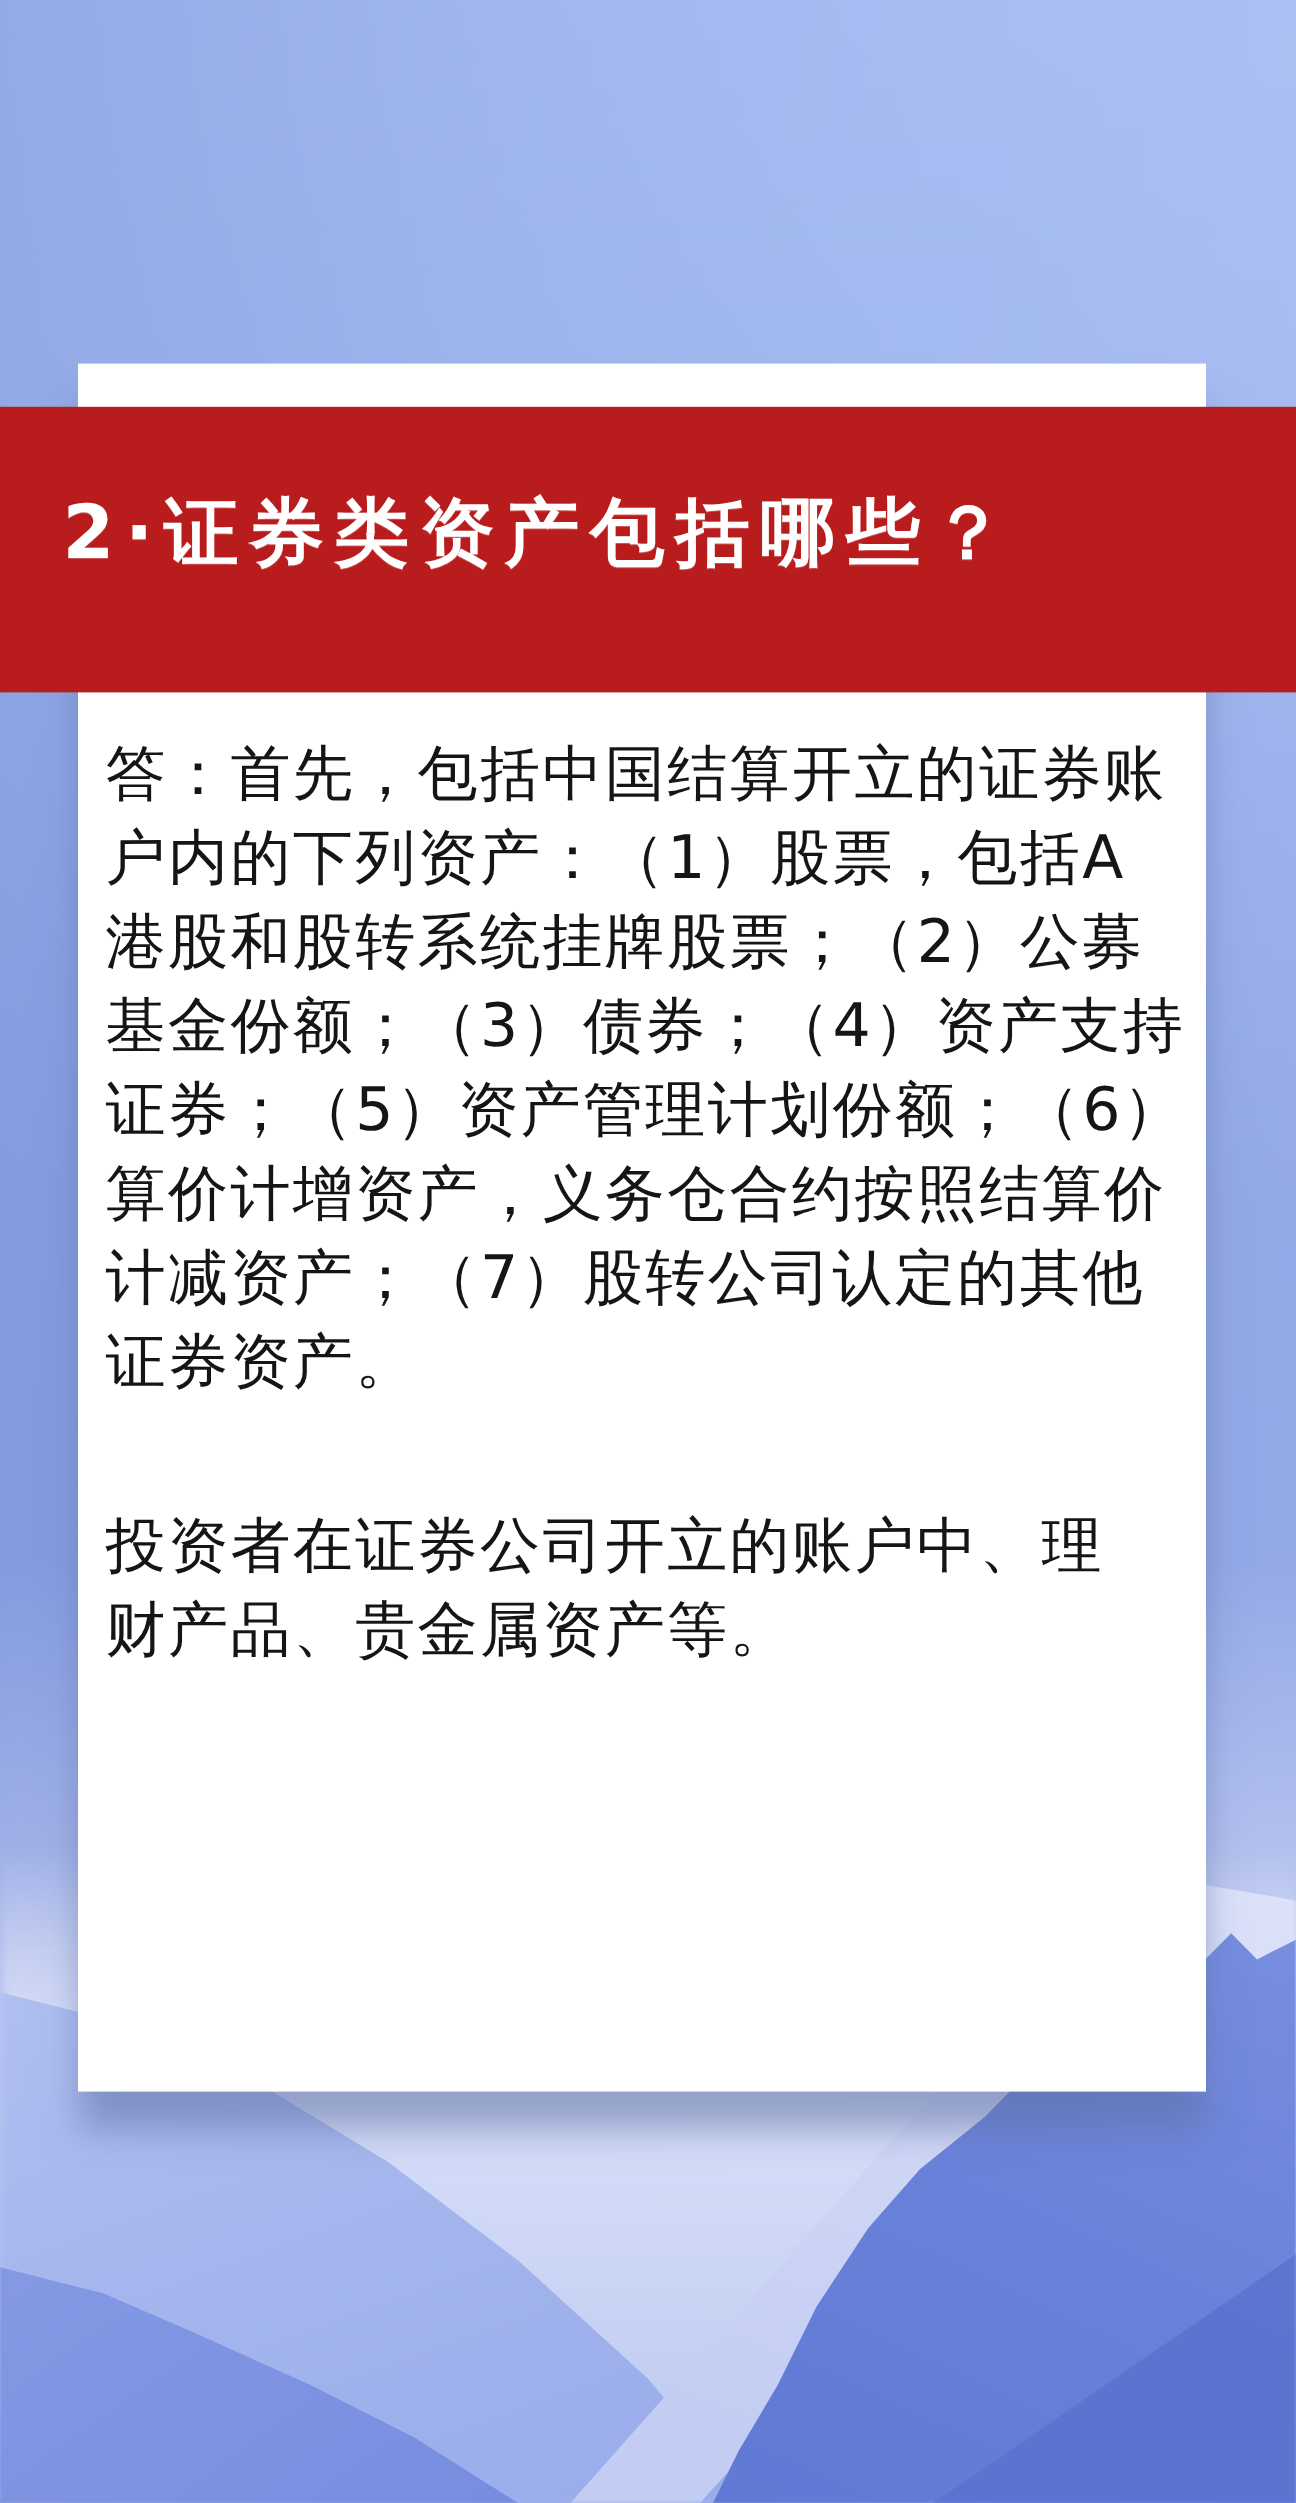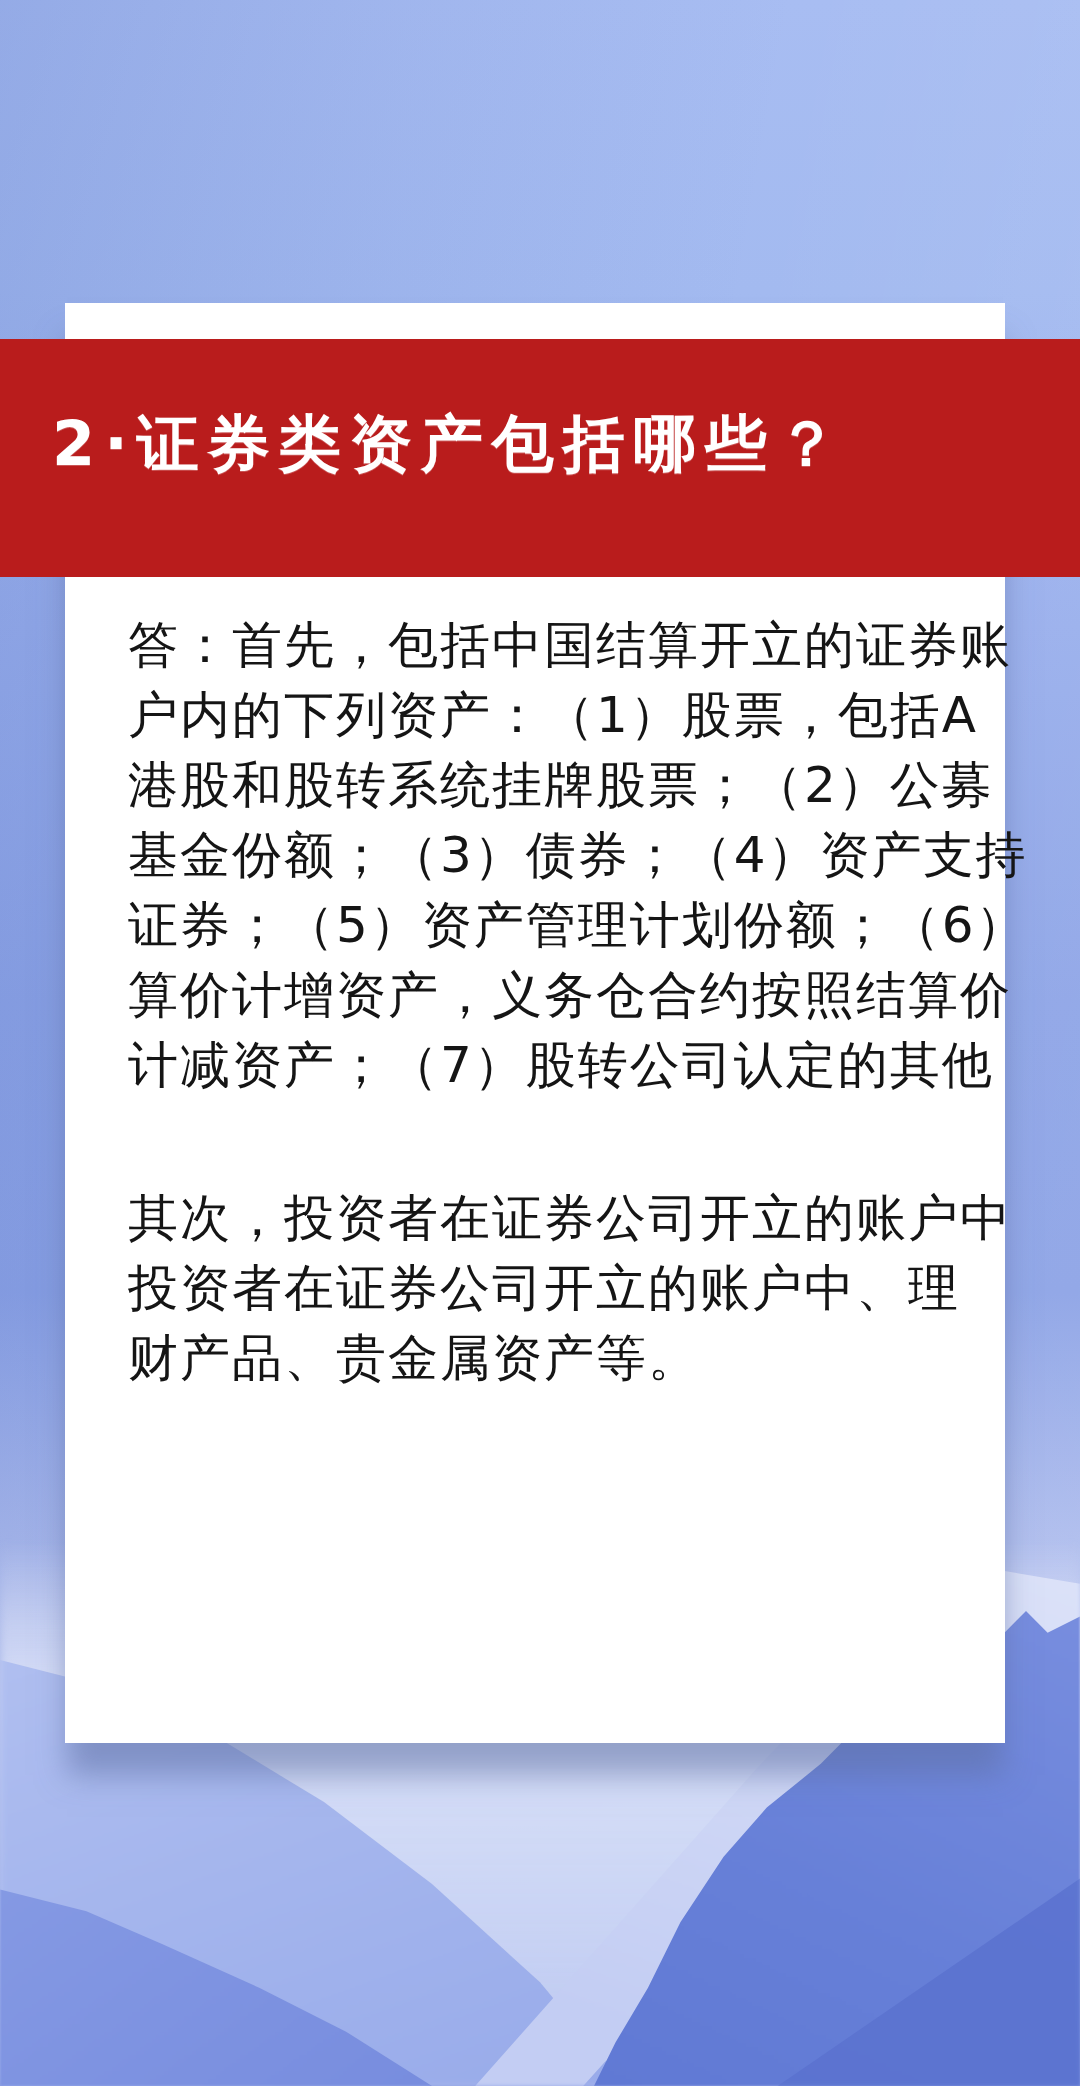--- a/index.html
+++ b/index.html
@@ -79,21 +79,20 @@
   }
   
   .answer{
     position:absolute;left:88px;top:610px;width:900px;z-index:2;
     color:#151515;
   }
   .answer .line{
     height:70px;line-height:70px;
     font-size:50px;letter-spacing:2px;
     white-space:nowrap;
-    margin-left:40px;
   }
   .para2{margin-top:83px;}
 </style>
 </head>
 <body>
 
 <div class="bg"></div>
 <div class="bg-shade"></div>
 
 <div class="scene">
@@ -113,19 +112,19 @@
 
 <div class="answer">
   <div class="para1">
     <div class="line">答：首先，包括中国结算开立的证券账</div>
     <div class="line">户内的下列资产：（1）股票，包括A</div>
     <div class="line">港股和股转系统挂牌股票；（2）公募</div>
     <div class="line">基金份额；（3）债券；（4）资产支持</div>
     <div class="line">证券；（5）资产管理计划份额；（6）</div>
     <div class="line">算价计增资产，义务仓合约按照结算价</div>
     <div class="line">计减资产；（7）股转公司认定的其他</div>
+    <div class="line">证券资产。</div>
   </div>
   <div class="para2">
-    <div class="line">其次，投资者在证券公司开立的账户中</div>
     <div class="line">投资者在证券公司开立的账户中、理</div>
     <div class="line">财产品、贵金属资产等。</div>
   </div>
 </div>
 
 </body></html>

